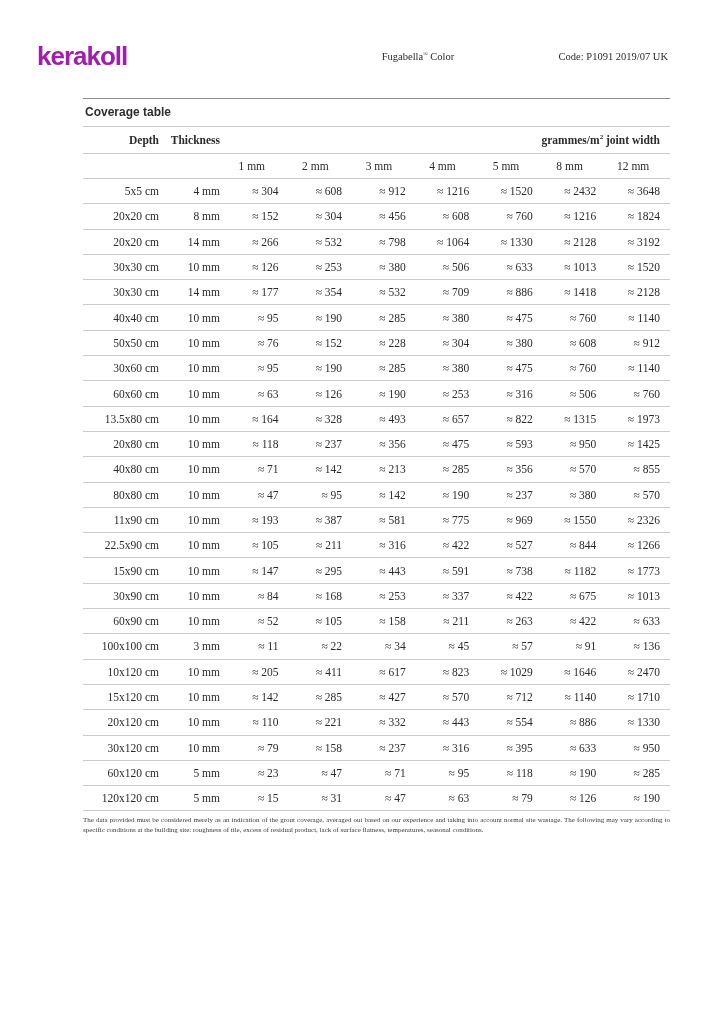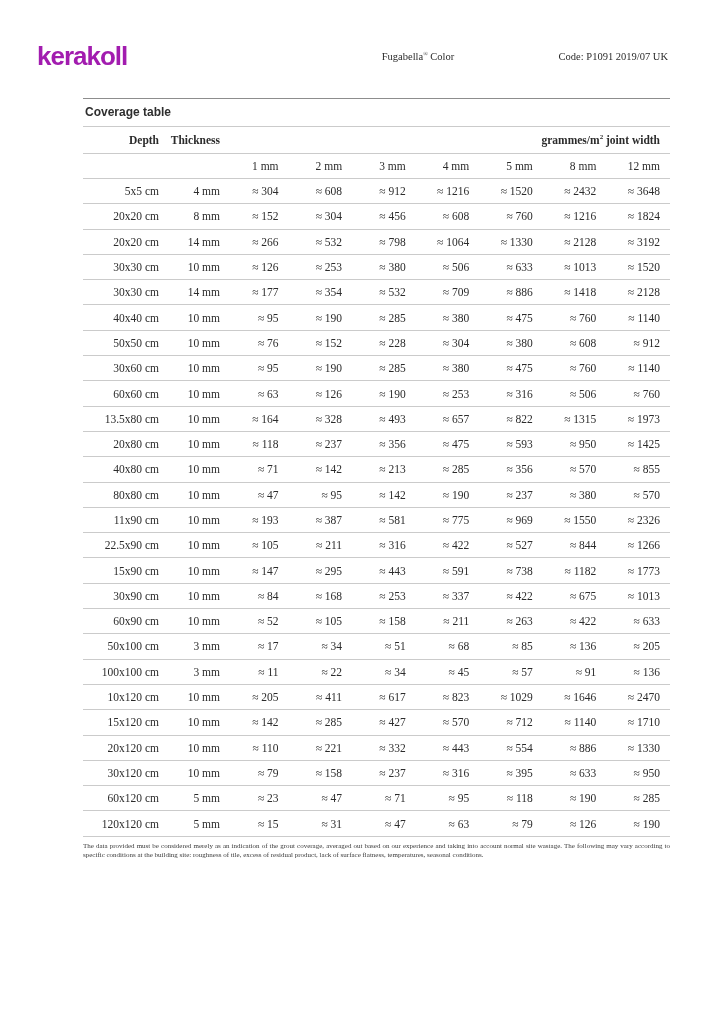--- a/index.html
+++ b/index.html
@@ -87,21 +87,21 @@
   }
   table.coverage th:nth-child(2),
   table.coverage td:nth-child(2) {
     padding-right: 5px;
   }
   th.depth-header { text-align: center; padding-right: 14px; }
   th.thickness-header { text-align: right; }
   th.group-header { text-align: center; padding-right: 0; }
   th.group-header sup { font-size: 7px; line-height: 0; }
   tr.header-row-1 th { height: 26px; font-weight: bold; }
-  tr.header-row-2 th { height: 24px; }
+  tr.header-row-2 th { height: 24px; text-align: center; }
   .footnote {
     margin-top: 5px;
     font-size: 7px;
     line-height: 1.35;
     color: #3a3a3a;
     text-align: justify;
   }
 </style>
 </head>
 <body>
@@ -338,31 +338,20 @@
           <td>10 mm</td>
           <td>≈ 52</td>
           <td>≈ 105</td>
           <td>≈ 158</td>
           <td>≈ 211</td>
           <td>≈ 263</td>
           <td>≈ 422</td>
           <td>≈ 633</td>
         </tr>
         <tr>
-          <td>50x100 cm</td>
-          <td>3 mm</td>
-          <td>≈ 17</td>
-          <td>≈ 34</td>
-          <td>≈ 51</td>
-          <td>≈ 68</td>
-          <td>≈ 85</td>
-          <td>≈ 136</td>
-          <td>≈ 205</td>
-        </tr>
-        <tr>
           <td>100x100 cm</td>
           <td>3 mm</td>
           <td>≈ 11</td>
           <td>≈ 22</td>
           <td>≈ 34</td>
           <td>≈ 45</td>
           <td>≈ 57</td>
           <td>≈ 91</td>
           <td>≈ 136</td>
         </tr>

